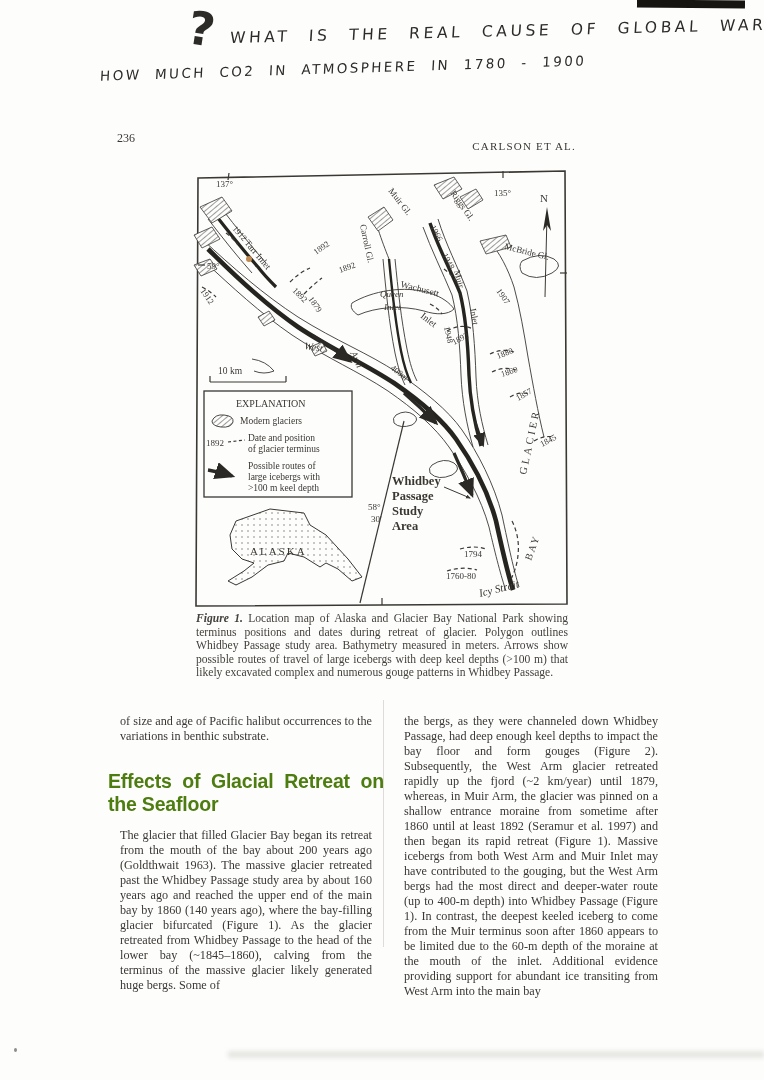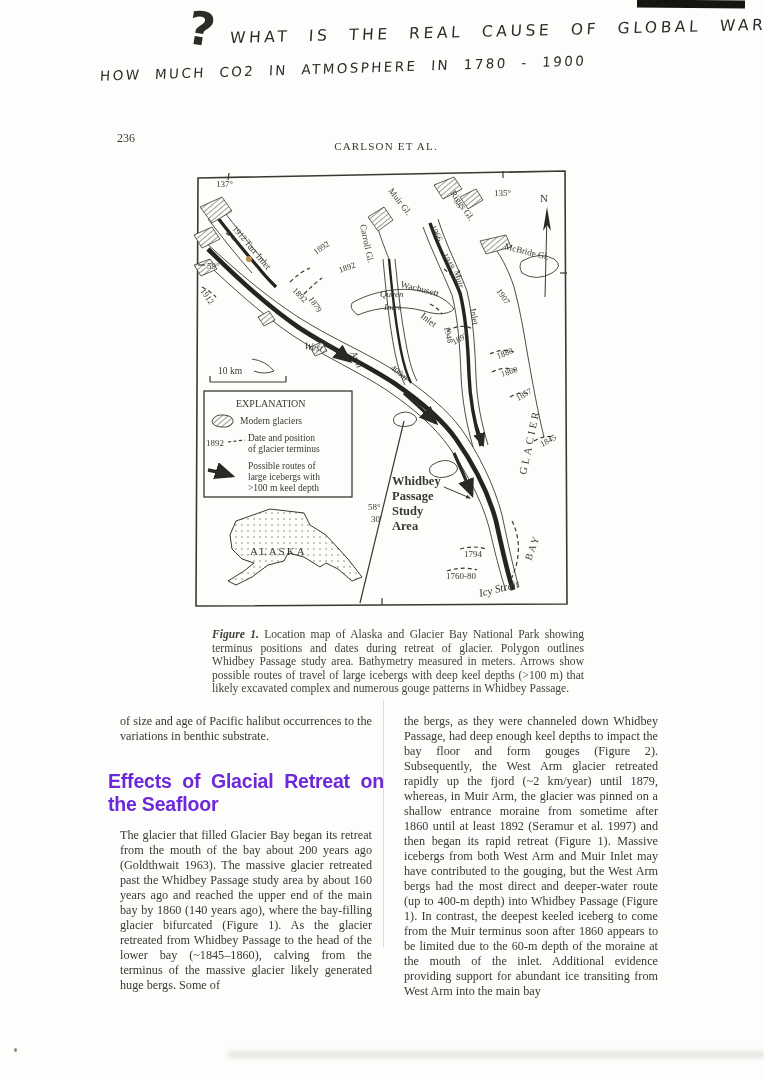--- a/index.html
+++ b/index.html
@@ -18,37 +18,37 @@
   .scan-dot{position:absolute;left:14px;top:1048px;width:3px;height:4px;background:#8f8d88;border-radius:50%;}
 
   
   .hand{position:absolute;font-family:"DejaVu Sans", sans-serif;color:#2d2b28;white-space:nowrap;}
   .hand-q{left:188px;top:2px;font-size:46px;transform:rotate(9deg);font-weight:bold;}
   .hand-1{left:230px;top:22px;font-size:15.5px;letter-spacing:3.6px;word-spacing:10px;transform:rotate(-1.4deg) skewX(-5deg);}
   .hand-2{left:100px;top:60px;font-size:13.5px;letter-spacing:2.4px;word-spacing:7px;transform:rotate(-1.8deg) skewX(-5deg);}
 
   
   .pagenum{position:absolute;left:117px;top:131px;font-size:12px;}
-  .runhead{position:absolute;left:196px;top:140px;width:380px;text-align:center;font-size:11px;letter-spacing:1.2px;}
+  .runhead{position:absolute;left:196px;top:140px;width:380px;text-align:right;font-size:11px;letter-spacing:1.2px;}
 
   
   svg.map{position:absolute;left:192px;top:169px;}
   svg.map text{font-family:"Liberation Serif", serif;fill:#3b3833;}
-  .caption{position:absolute;left:196px;top:612px;width:372px;font-size:11.6px;line-height:13.5px;text-align:justify;color:#45423d;margin:16px;}
+  .caption{position:absolute;left:196px;top:612px;width:372px;font-size:11.6px;line-height:13.5px;text-align:justify;color:#45423d;margin:0;}
   .cap-lead{font-weight:bold;font-style:italic;}
 
   
   .col{position:absolute;top:702px;font-size:12.2px;line-height:15px;text-align:justify;}
   .col p{margin:12px;}
   .col-left{left:108px;width:276px;}
   .col-right{left:392px;width:278px;}
   .col-left h2{
     font-family:"Liberation Sans", sans-serif;
     font-size:19.5px;line-height:23px;letter-spacing:-.2px;
-    margin:26px 0 9px 0;color:#6d28d9;font-weight:bold;
+    margin:26px 0 9px 0;color:#4d7c0f;font-weight:bold;
   }
   .fold-line{position:absolute;left:383px;top:700px;width:1px;height:247px;background:#dddcd8;}
 </style>
 </head>
 <body>
 
 <div class="page">
 
   <div class="scan-bar"></div>
 

